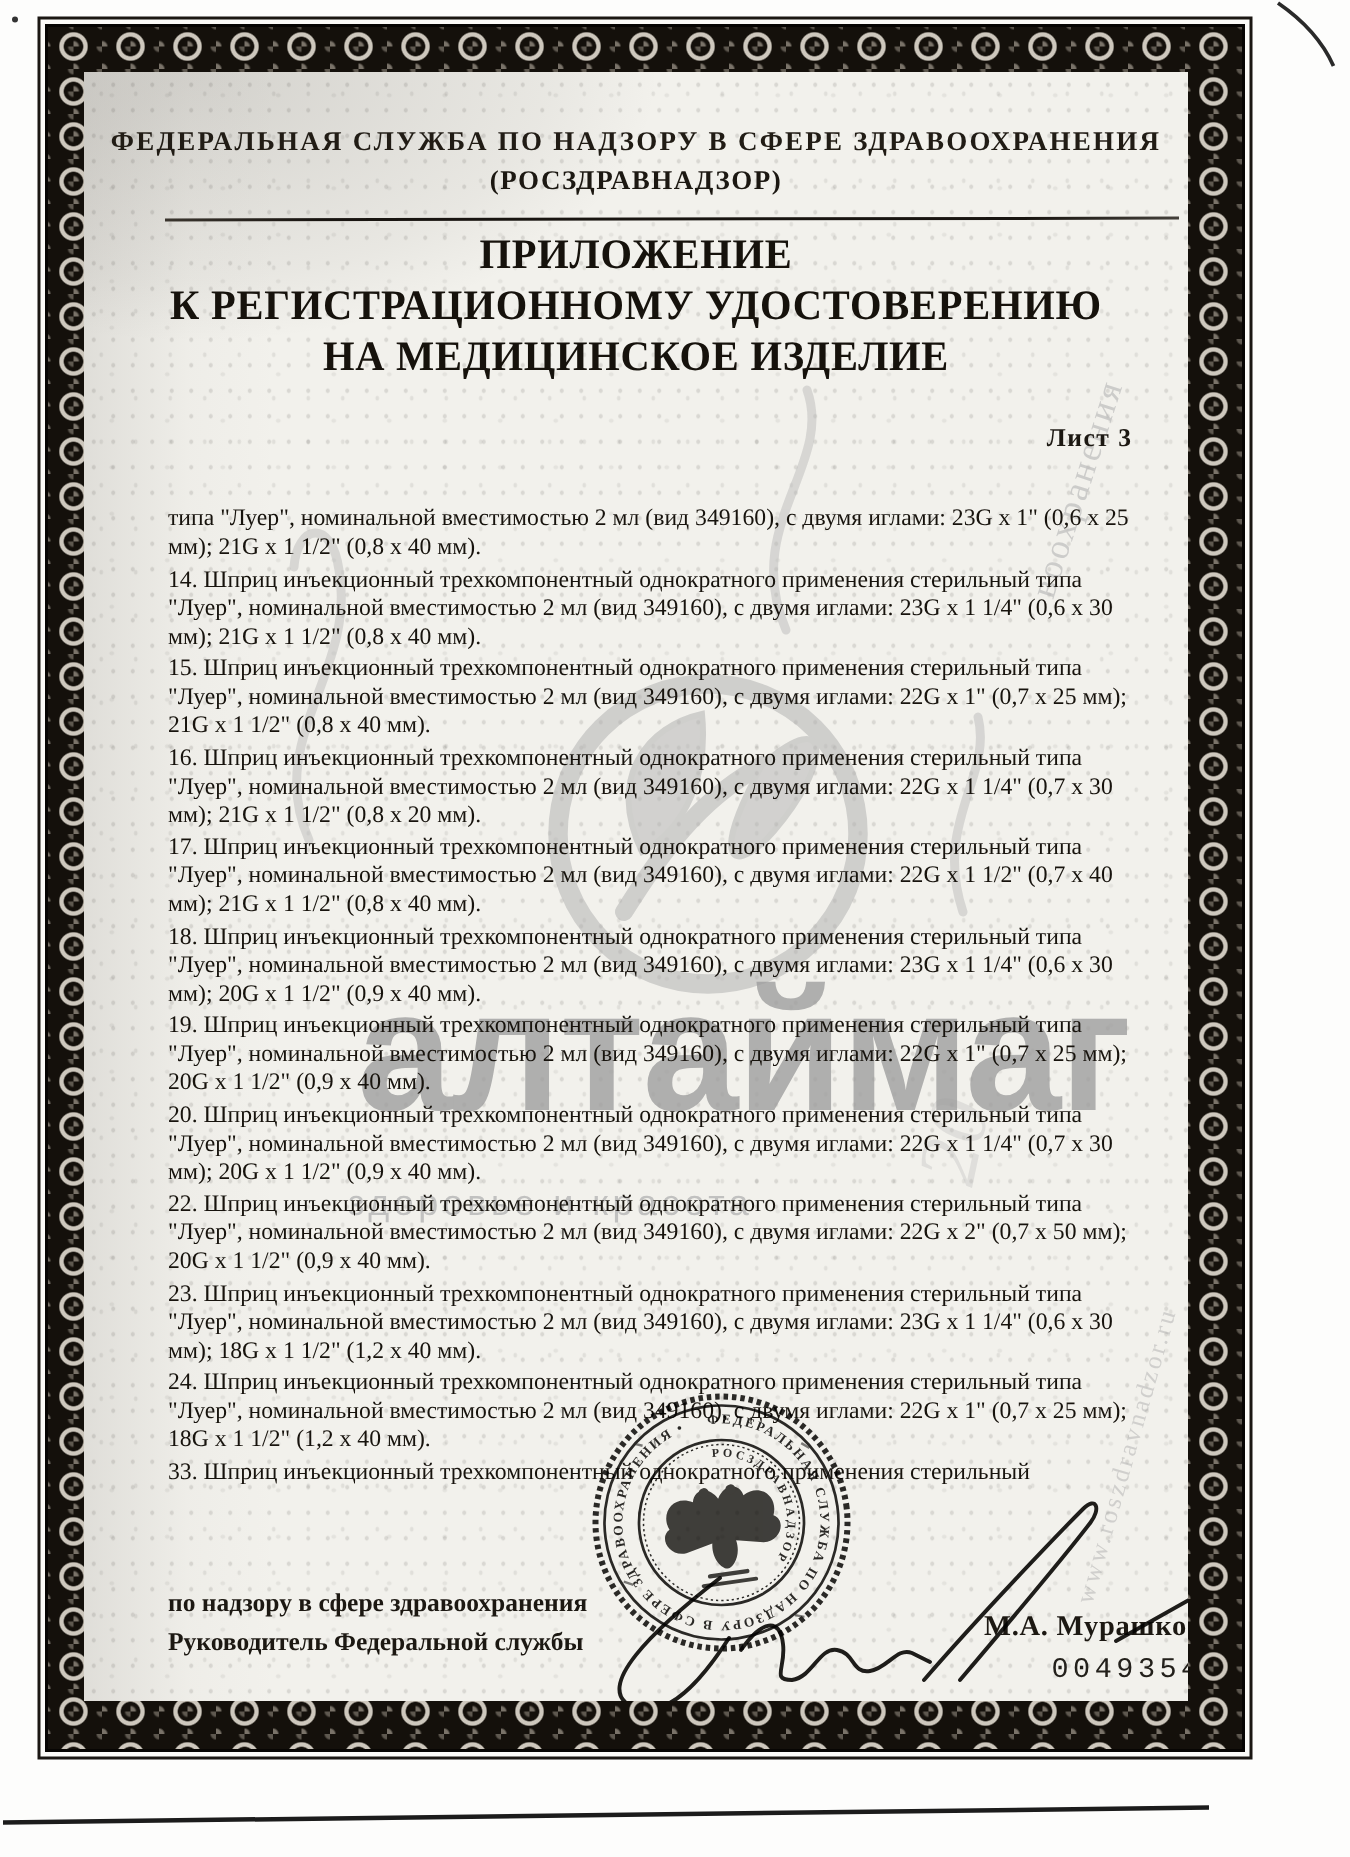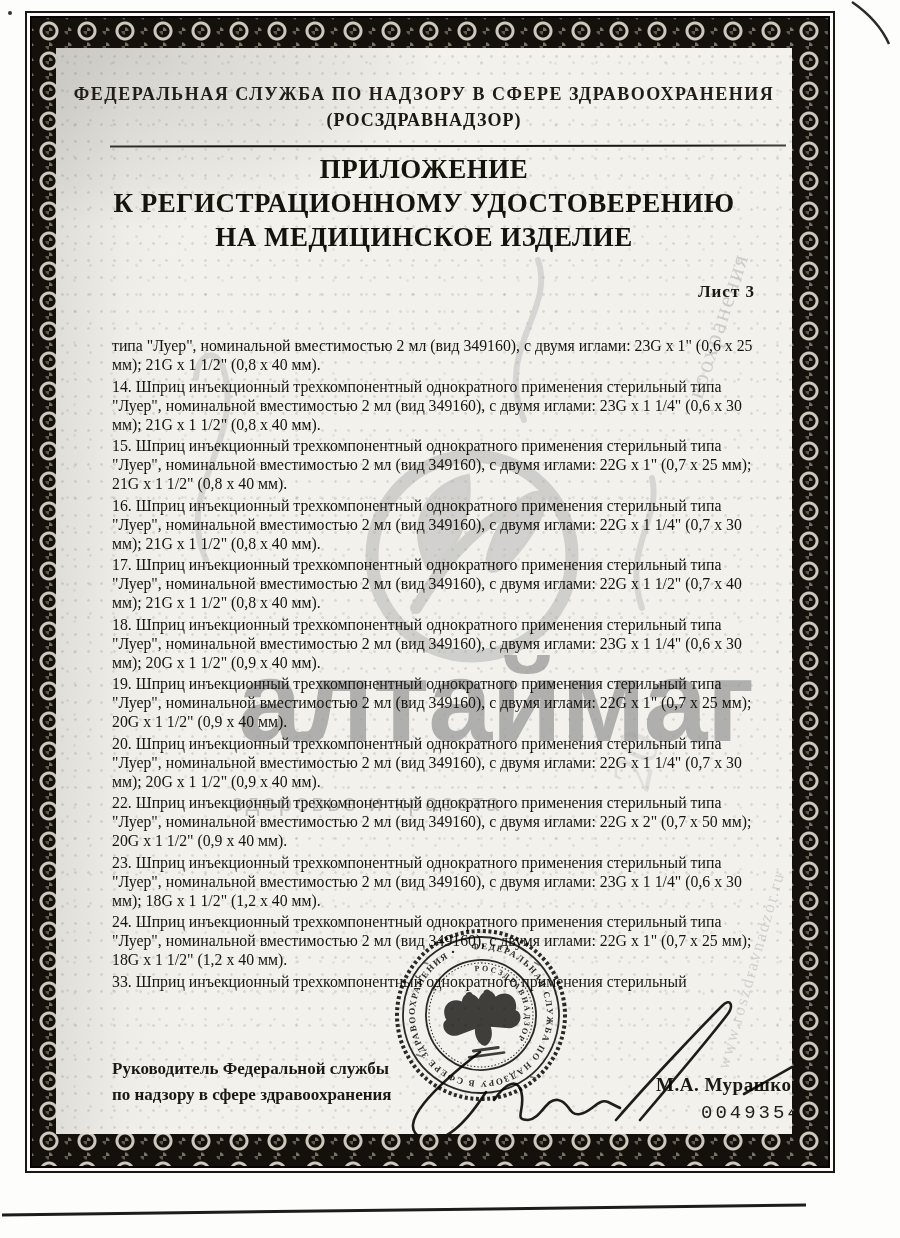--- a/index.html
+++ b/index.html
@@ -100,34 +100,34 @@
     <div class="abs center title" style="top:106px;">ПРИЛОЖЕНИЕ</div>
     <div class="abs center title" style="top:140px;">К РЕГИСТРАЦИОННОМУ УДОСТОВЕРЕНИЮ</div>
     <div class="abs center title" style="top:174px;">НА МЕДИЦИНСКОЕ ИЗДЕЛИЕ</div>
 
     <div class="abs sheet" style="top:234px;">Лист 3</div>
 
     <div class="abs items" style="top:288px;">
       <p>типа "Луер", номинальной вместимостью 2 мл (вид 349160), с двумя иглами: 23G х 1" (0,6 х 25 мм); 21G х 1 1/2" (0,8 х 40 мм).</p>
       <p>14. Шприц инъекционный трехкомпонентный однократного применения стерильный типа "Луер", номинальной вместимостью 2 мл (вид 349160), с двумя иглами: 23G х 1 1/4" (0,6 х 30 мм); 21G х 1 1/2" (0,8 х 40 мм).</p>
       <p>15. Шприц инъекционный трехкомпонентный однократного применения стерильный типа "Луер", номинальной вместимостью 2 мл (вид 349160), с двумя иглами: 22G х 1" (0,7 х 25 мм); 21G х 1 1/2" (0,8 х 40 мм).</p>
-      <p>16. Шприц инъекционный трехкомпонентный однократного применения стерильный типа "Луер", номинальной вместимостью 2 мл (вид 349160), с двумя иглами: 22G х 1 1/4" (0,7 х 30 мм); 21G х 1 1/2" (0,8 х 40 мм).</p>
+      <p>16. Шприц инъекционный трехкомпонентный однократного применения стерильный типа "Луер", номинальной вместимостью 2 мл (вид 349160), с двумя иглами: 22G х 1 1/4" (0,7 х 30 мм); 21G х 1 1/2" (0,8 х 20 мм).</p>
       <p>17. Шприц инъекционный трехкомпонентный однократного применения стерильный типа "Луер", номинальной вместимостью 2 мл (вид 349160), с двумя иглами: 22G х 1 1/2" (0,7 х 40 мм); 21G х 1 1/2" (0,8 х 40 мм).</p>
       <p>18. Шприц инъекционный трехкомпонентный однократного применения стерильный типа "Луер", номинальной вместимостью 2 мл (вид 349160), с двумя иглами: 23G х 1 1/4" (0,6 х 30 мм); 20G х 1 1/2" (0,9 х 40 мм).</p>
       <p>19. Шприц инъекционный трехкомпонентный однократного применения стерильный типа "Луер", номинальной вместимостью 2 мл (вид 349160), с двумя иглами: 22G х 1" (0,7 х 25 мм); 20G х 1 1/2" (0,9 х 40 мм).</p>
       <p>20. Шприц инъекционный трехкомпонентный однократного применения стерильный типа "Луер", номинальной вместимостью 2 мл (вид 349160), с двумя иглами: 22G х 1 1/4" (0,7 х 30 мм); 20G х 1 1/2" (0,9 х 40 мм).</p>
       <p>22. Шприц инъекционный трехкомпонентный однократного применения стерильный типа "Луер", номинальной вместимостью 2 мл (вид 349160), с двумя иглами: 22G х 2" (0,7 х 50 мм); 20G х 1 1/2" (0,9 х 40 мм).</p>
       <p>23. Шприц инъекционный трехкомпонентный однократного применения стерильный типа "Луер", номинальной вместимостью 2 мл (вид 349160), с двумя иглами: 23G х 1 1/4" (0,6 х 30 мм); 18G х 1 1/2" (1,2 х 40 мм).</p>
       <p>24. Шприц инъекционный трехкомпонентный однократного применения стерильный типа "Луер", номинальной вместимостью 2 мл (вид 349160), с двумя иглами: 22G х 1" (0,7 х 25 мм); 18G х 1 1/2" (1,2 х 40 мм).</p>
       <p>33. Шприц инъекционный трехкомпонентный однократного применения стерильный</p>
     </div>
 
     <div class="abs signer" style="top:1008px;">
+      <div>по надзору в сфере здравоохранения</div>
       <div>Руководитель Федеральной службы</div>
-      <div>по надзору в сфере здравоохранения</div>
     </div>
     <div class="abs signer-name" style="top:1026px;">М.А. Мурашко</div>
     <div class="abs serial" style="top:1054px;">0049354</div>
 
     <svg class="abs ink" width="240" height="240" style="left:305px;top:847px;" viewBox="-120 -120 240 240">
       <defs>
         <path id="arcOuter" d="M 0,-66 A 66,66 0 1 1 -0.12,-66"></path>
         <path id="arcInner" d="M 0,-44 A 44,44 0 1 1 -0.12,-44"></path>
       </defs>
       <g transform="rotate(-8)" opacity="0.92" fill="none" stroke="#1b1917">

